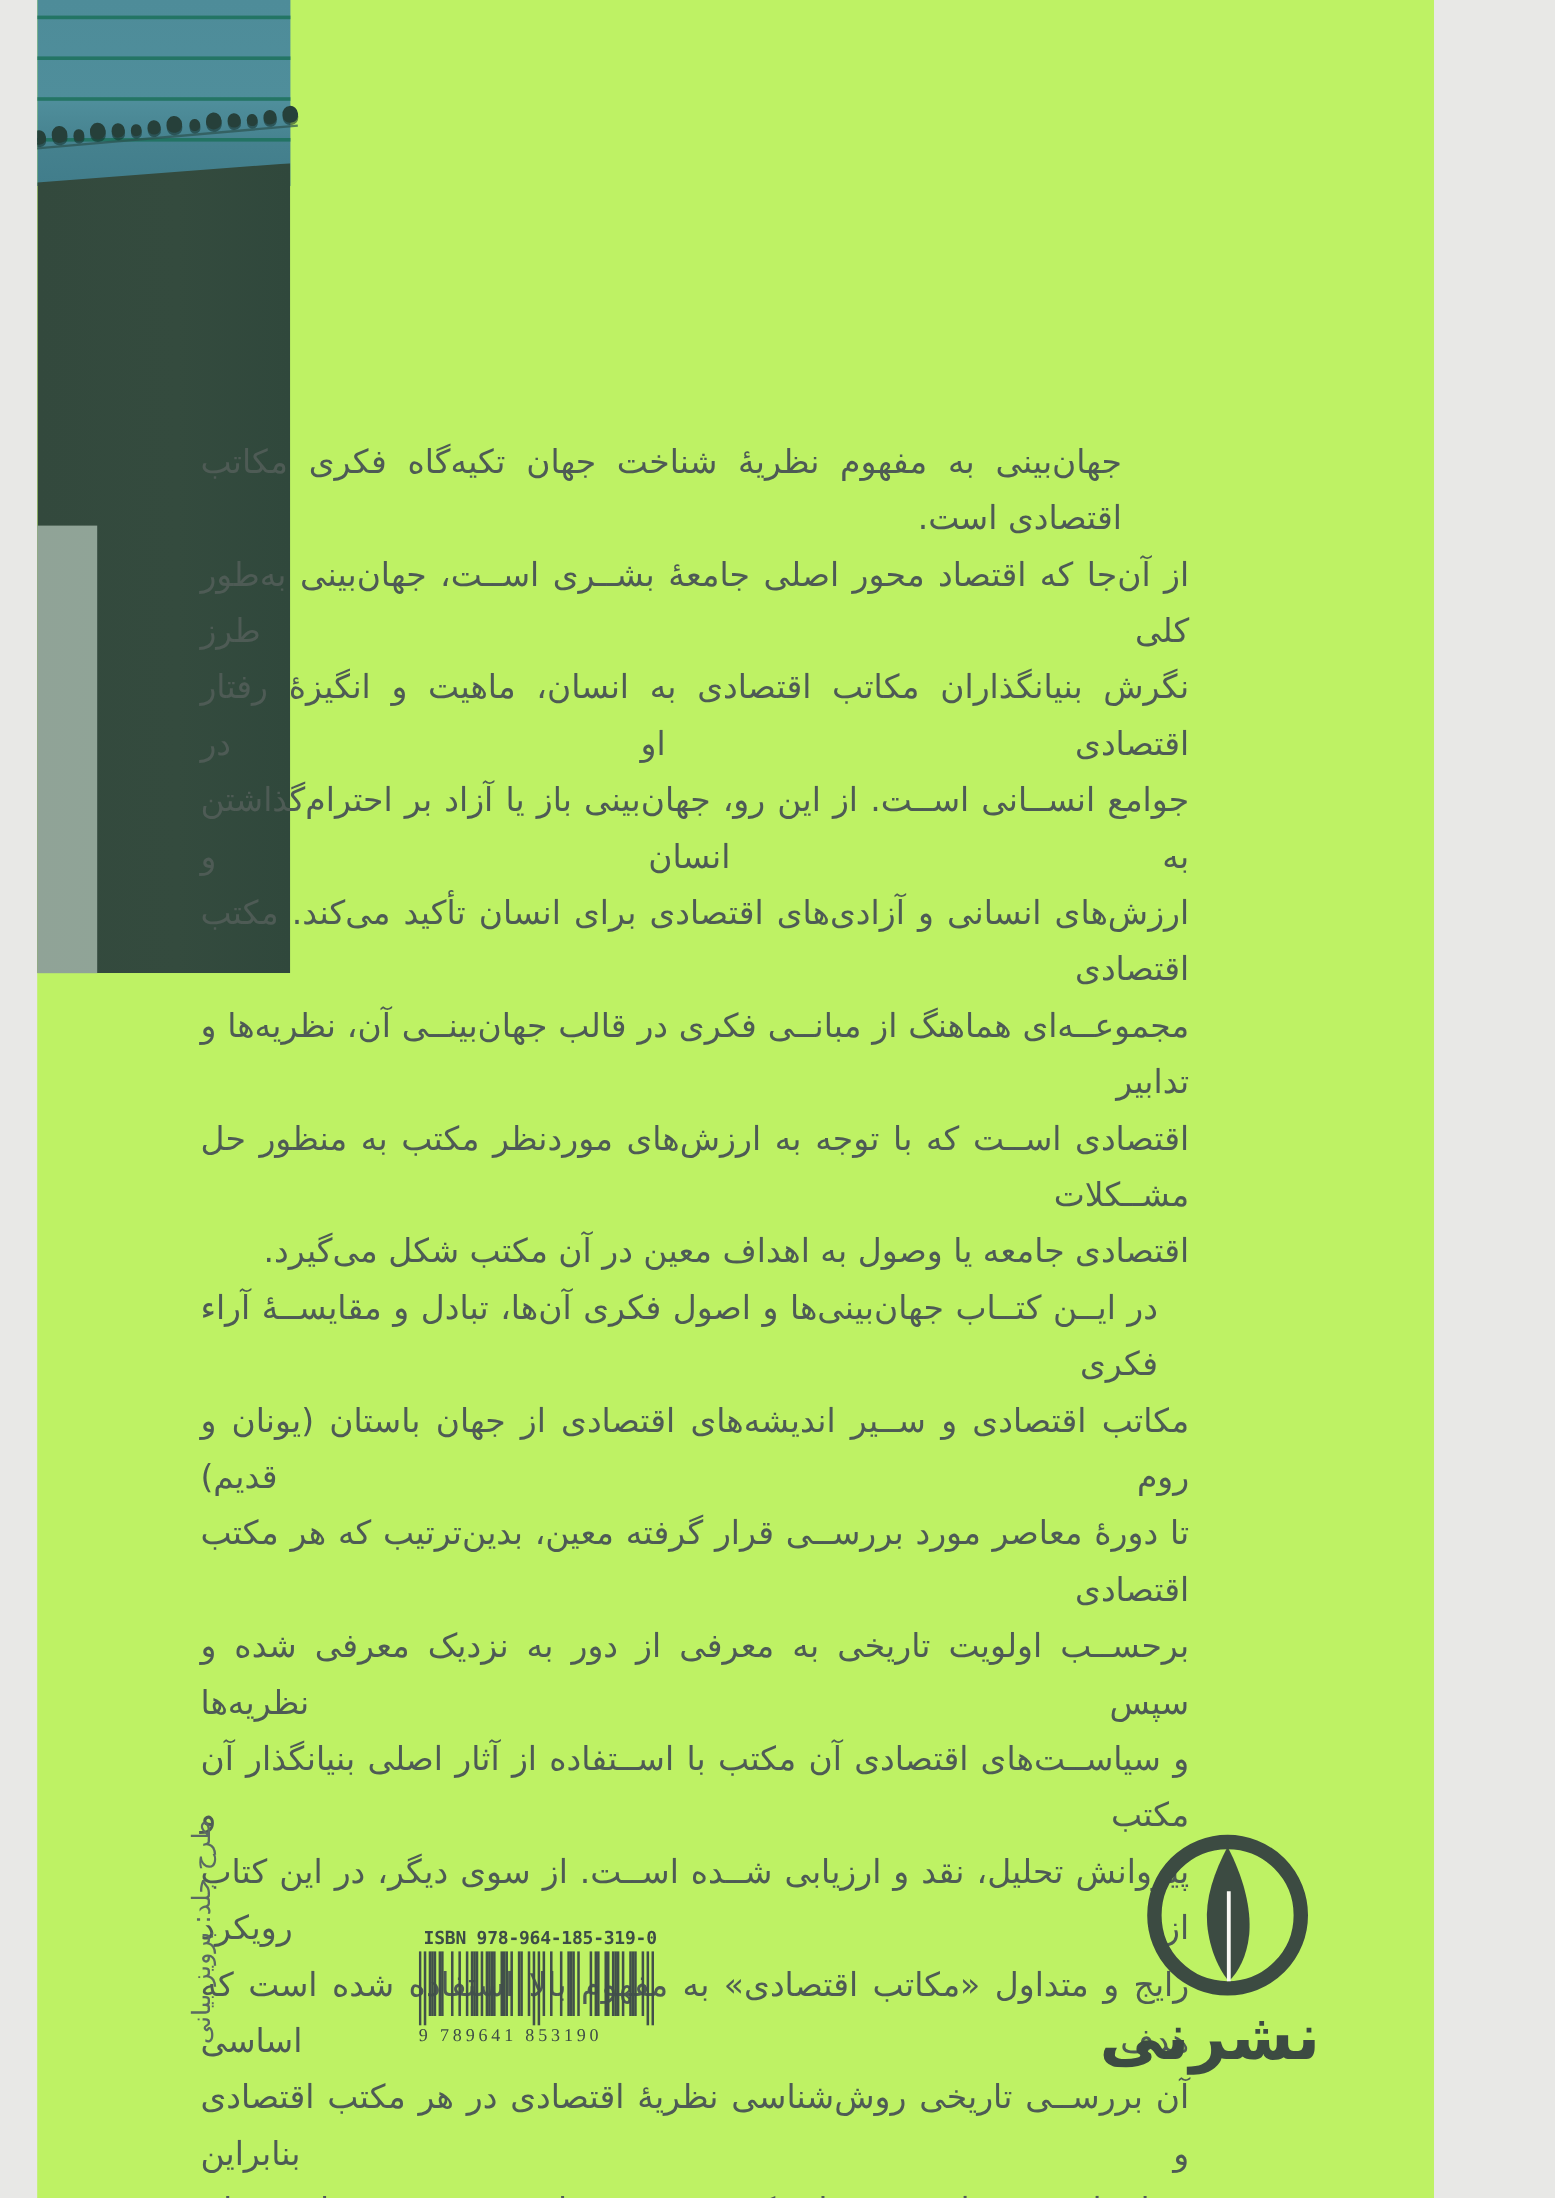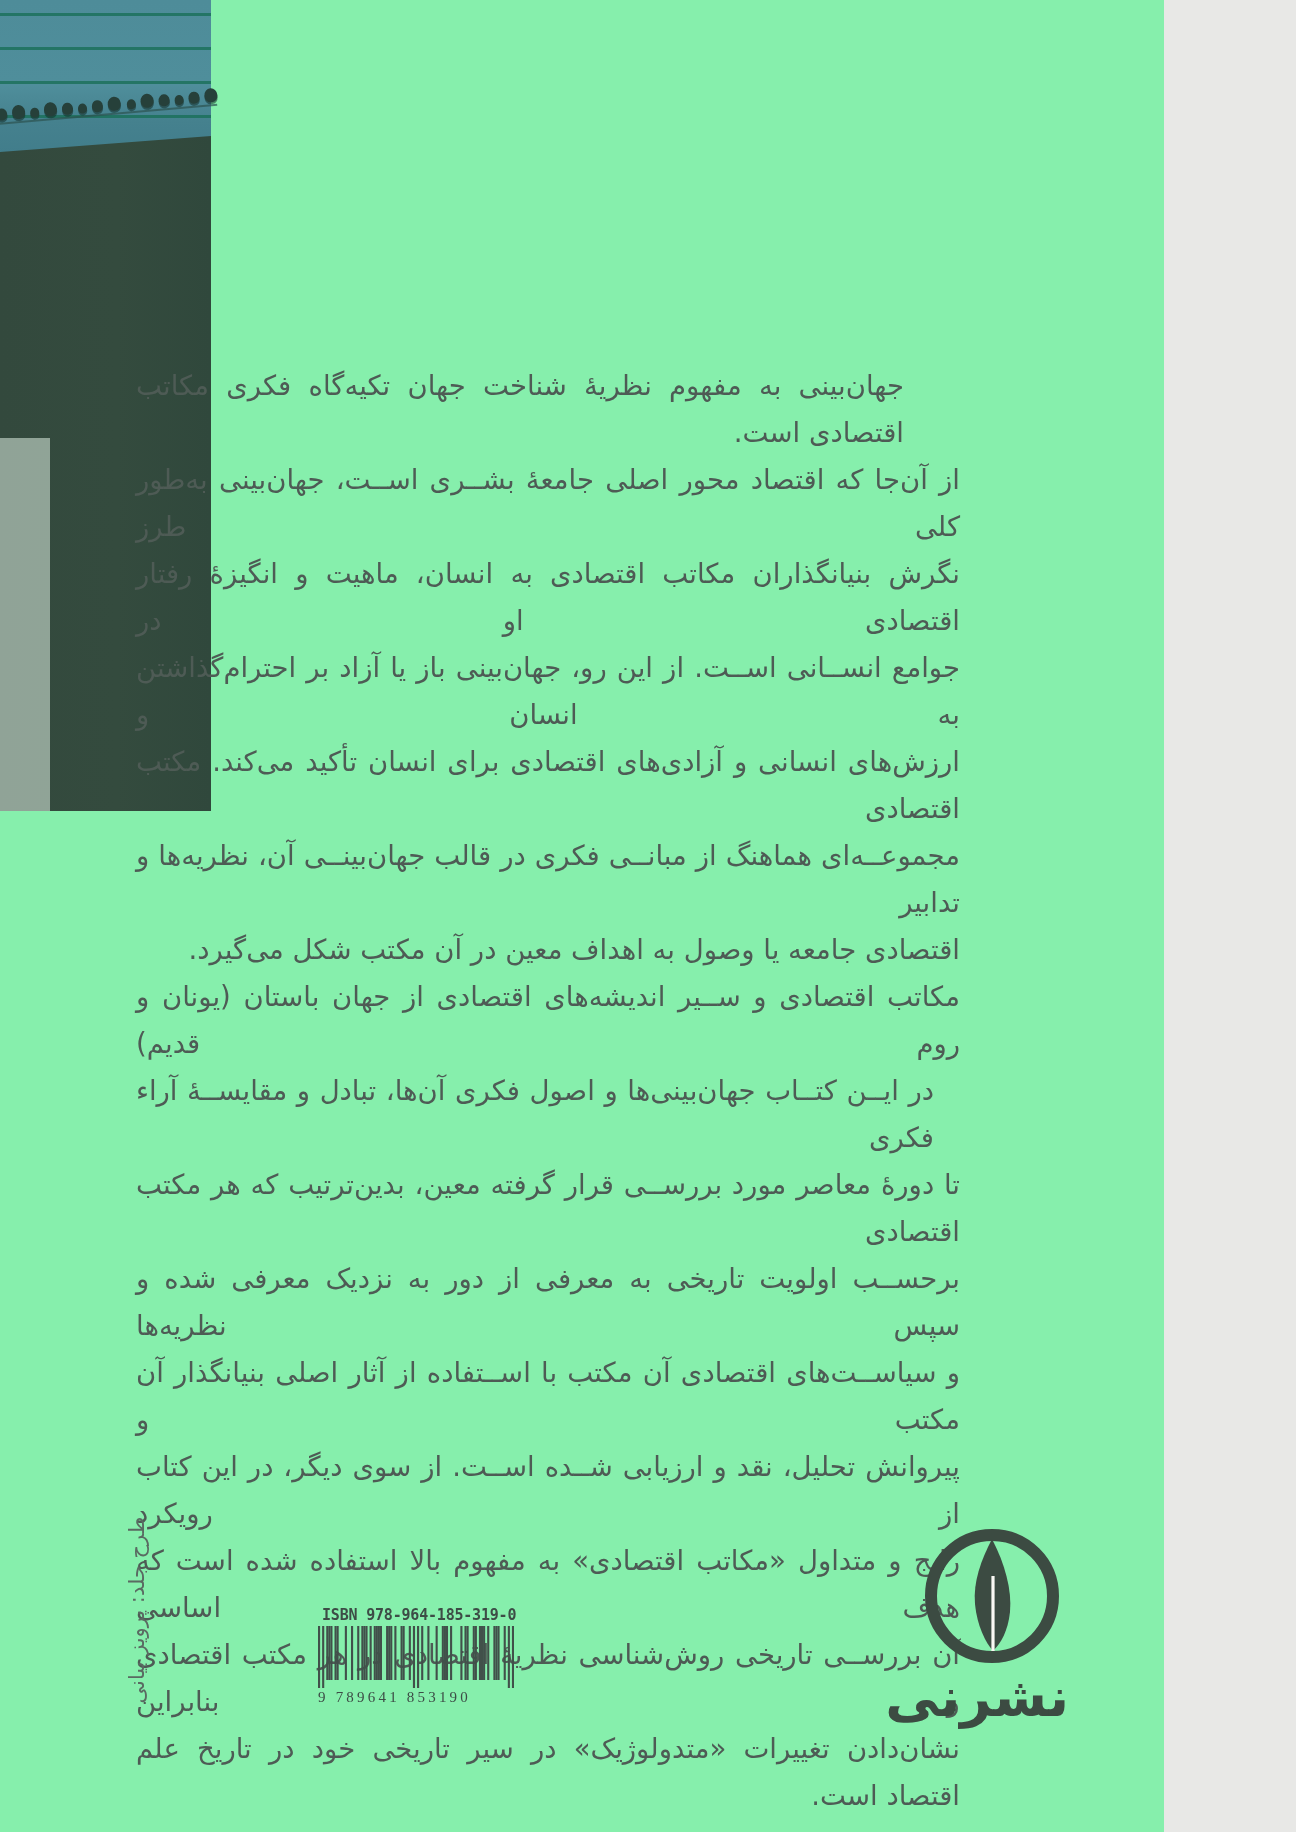--- a/index.html
+++ b/index.html
@@ -1,21 +1,22 @@
 <!DOCTYPE html>
 <html lang="fa"><head>
 <meta charset="utf-8">
 <style>
   html,body{margin:0;padding:0;background:#e8e8e6;}
   #page{
     position:relative;
     width:1164px;height:1832px;
-    background:#86efac;
+    background:#bef264;
     overflow:hidden;
     font-family:"DejaVu Sans", sans-serif;
+    margin-left:31px;
   }
 
   
   .art{position:absolute;left:0;top:0;width:211px;height:811px;}
   .art-sky{
     position:absolute;left:0;top:0;width:211px;height:155px;
     background:linear-gradient(180deg,#4e8c99 0%,#4f8e9b 55%,#45818e 78%,#417d8b 100%);
   }
   .rule{position:absolute;left:0;width:211px;height:3px;background:#196f58;opacity:.8;}
   .rule.r1{top:13px;} .rule.r2{top:47px;} .rule.r3{top:81px;} .rule.r4{top:115px;}
@@ -118,23 +119,24 @@
     <div class="art-panel"></div>
   </div>
 
   <div class="blurb" dir="rtl">
     <div class="line start1 plain">جهان‌بینی به مفهوم نظریهٔ شناخت جهان تکیه‌گاه فکری مکاتب اقتصادی است.</div>
     <div class="line just">از آن‌جا که اقتصاد محور اصلی جامعهٔ بشــری اســت، جهان‌بینی به‌طور کلی طرز</div>
     <div class="line just">نگرش بنیانگذاران مکاتب اقتصادی به انسان، ماهیت و انگیزهٔ رفتار اقتصادی او در</div>
     <div class="line just">جوامع انســانی اســت. از این رو، جهان‌بینی باز یا آزاد بر احترام‌گذاشتن به انسان و</div>
     <div class="line just">ارزش‌های انسانی و آزادی‌های اقتصادی برای انسان تأکید می‌کند. مکتب اقتصادی</div>
     <div class="line just">مجموعــه‌ای هماهنگ از مبانــی فکری در قالب جهان‌بینــی آن، نظریه‌ها و تدابیر</div>
+    <div class="line just">اقتصادی اســت که با توجه به ارزش‌های موردنظر مکتب به منظور حل مشــکلات</div>
     <div class="line plain">اقتصادی جامعه یا وصول به اهداف معین در آن مکتب شکل می‌گیرد.</div>
+    <div class="line start2 just">در ایــن کتــاب جهان‌بینی‌ها و اصول فکری آن‌ها، تبادل و مقایســهٔ آراء فکری</div>
     <div class="line just">مکاتب اقتصادی و ســیر اندیشه‌های اقتصادی از جهان باستان (یونان و روم قدیم)</div>
-    <div class="line start2 just">در ایــن کتــاب جهان‌بینی‌ها و اصول فکری آن‌ها، تبادل و مقایســهٔ آراء فکری</div>
     <div class="line just">تا دورهٔ معاصر مورد بررســی قرار گرفته معین، بدین‌ترتیب که هر مکتب اقتصادی</div>
     <div class="line just">برحســب اولویت تاریخی به معرفی از دور به نزدیک معرفی شده و سپس نظریه‌ها</div>
     <div class="line just">و سیاســت‌های اقتصادی آن مکتب با اســتفاده از آثار اصلی بنیانگذار آن مکتب و</div>
     <div class="line just">پیروانش تحلیل، نقد و ارزیابی شــده اســت. از سوی دیگر، در این کتاب از رویکرد</div>
     <div class="line just">رایج و متداول «مکاتب اقتصادی» به مفهوم بالا استفاده شده است که هدف اساسی</div>
     <div class="line just">آن بررســی تاریخی روش‌شناسی نظریهٔ اقتصادی در هر مکتب اقتصادی و بنابراین</div>
     <div class="line plain">نشان‌دادن تغییرات «متدولوژیک» در سیر تاریخی خود در تاریخ علم اقتصاد است.</div>
   </div>
 
   <div class="credit">طرح جلد: پرویز بیانی</div>

